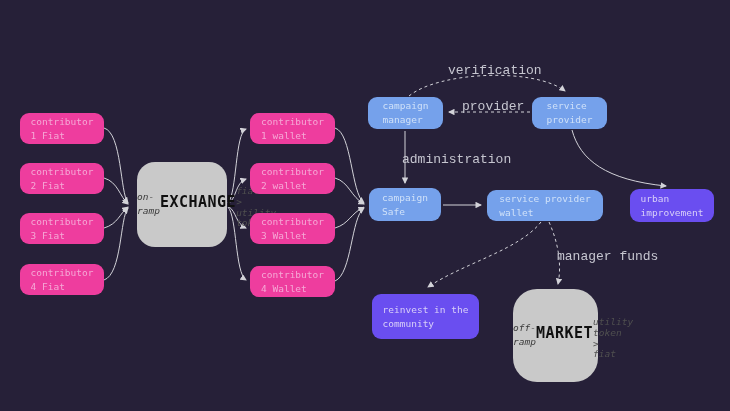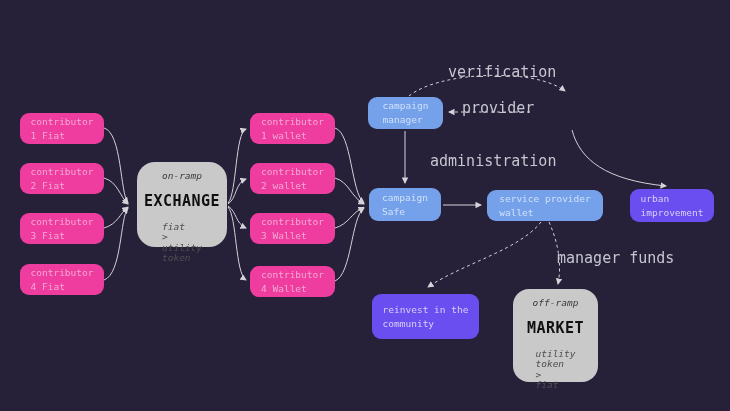--- a/index.html
+++ b/index.html
@@ -19,30 +19,30 @@
     position:absolute; box-sizing:border-box;
     display:flex; align-items:center; justify-content:center;
     text-align:left; white-space:pre-line;
     font-size:9.5px; line-height:1.45; border-radius:9px;
   }
   .node.pink   { background:var(--pink,#ee3d9e);  color:var(--pink-text,#f5a9d6); }
   .node.blue   { background:var(--blue,#75a1eb);  color:var(--blue-text,#cfe1f9); }
   .node.purple { background:var(--purple,#6a4ef0);color:var(--purple-text,#d9d0f8); }
   .node.gray   {
     background:var(--gray,#c9c9c9); color:var(--gray-body-text,#4f4f4f);
-    border-radius:18px; flex-direction:column; justify-content:flex-start;
+    border-radius:18px; justify-content:flex-start;
     padding-top:6px;
   }
   .gray .ramp   { font-style:italic; color:var(--gray-ramp-text,#3b3b3b); margin:1px 0 8px; }
   .gray .gtitle { font-weight:bold; color:var(--gray-title-text,#101010); font-size:15px; letter-spacing:0.5px; margin:0 0 9px; }
   .gray .gbody  { white-space:pre-line; line-height:1.12;font-style:italic; }
 
   .edge-label {
-    position:absolute; font-size:15px; line-height:1.2;
-    color:var(--label-text,#c6c6d0); white-space:nowrap;
+    position:absolute; font-size:13px; line-height:1.2;
+    color:var(--label-text,#c6c6d0); white-space:nowrap;font-family:Liberation Mono, monospace;
   }
 </style>
 </head>
 <body>
 
 <div id="app">
 
   <svg class="edges" viewBox="0 0 730 411" xmlns="http://www.w3.org/2000/svg">
     <defs>
       <marker id="arrow" viewBox="0 0 10 10" refX="8.5" refY="5" markerWidth="6.5" markerHeight="6.5" orient="auto">
@@ -96,37 +96,39 @@
 1 wallet</div>
   <div class="node pink" style="left:250px;top:163px;width:85px;height:31px">contributor
 2 wallet</div>
   <div class="node pink" style="left:250px;top:213px;width:85px;height:31px">contributor
 3 Wallet</div>
   <div class="node pink" style="left:250px;top:266px;width:85px;height:31px">contributor
 4 Wallet</div>
 
   <div class="node blue" style="left:368px;top:97px;width:75px;height:32px">campaign
 manager</div>
+  <div class="node blue" style="left:532px;top:97px;width:75px;height:32px">service
+provider</div>
   <div class="node blue" style="left:369px;top:188px;width:72px;height:33px">campaign
 Safe</div>
   <div class="node blue" style="left:487px;top:190px;width:116px;height:31px">service provider
 wallet</div>
 
   <div class="node purple" style="left:372px;top:294px;width:107px;height:45px">reinvest in the
 community</div>
   <div class="node purple" style="left:630px;top:189px;width:84px;height:33px">urban
 improvement</div>
 
-  <div class="node gray" style="left:513px;top:289px;width:85px;height:93px;border-radius:16px">
+  <div class="node gray" style="left:513px;top:289px;width:85px;height:93px;border-radius:24px">
     <span class="ramp">off-ramp</span>
     <span class="gtitle">MARKET</span>
     <span class="gbody">utility
 token
 &gt;
 fiat</span>
   </div>
 
   <div class="edge-label" style="left:448px;top:63px;width:82px;text-align:center">verification</div>
   <div class="edge-label" style="left:462px;top:99px">provider</div>
-  <div class="edge-label" style="left:430px;top:152px">administration</div>
+  <div class="edge-label" style="left:402px;top:152px">administration</div>
   <div class="edge-label" style="left:557px;top:249px">manager funds</div>
 
 </div>
 
 </body></html>

